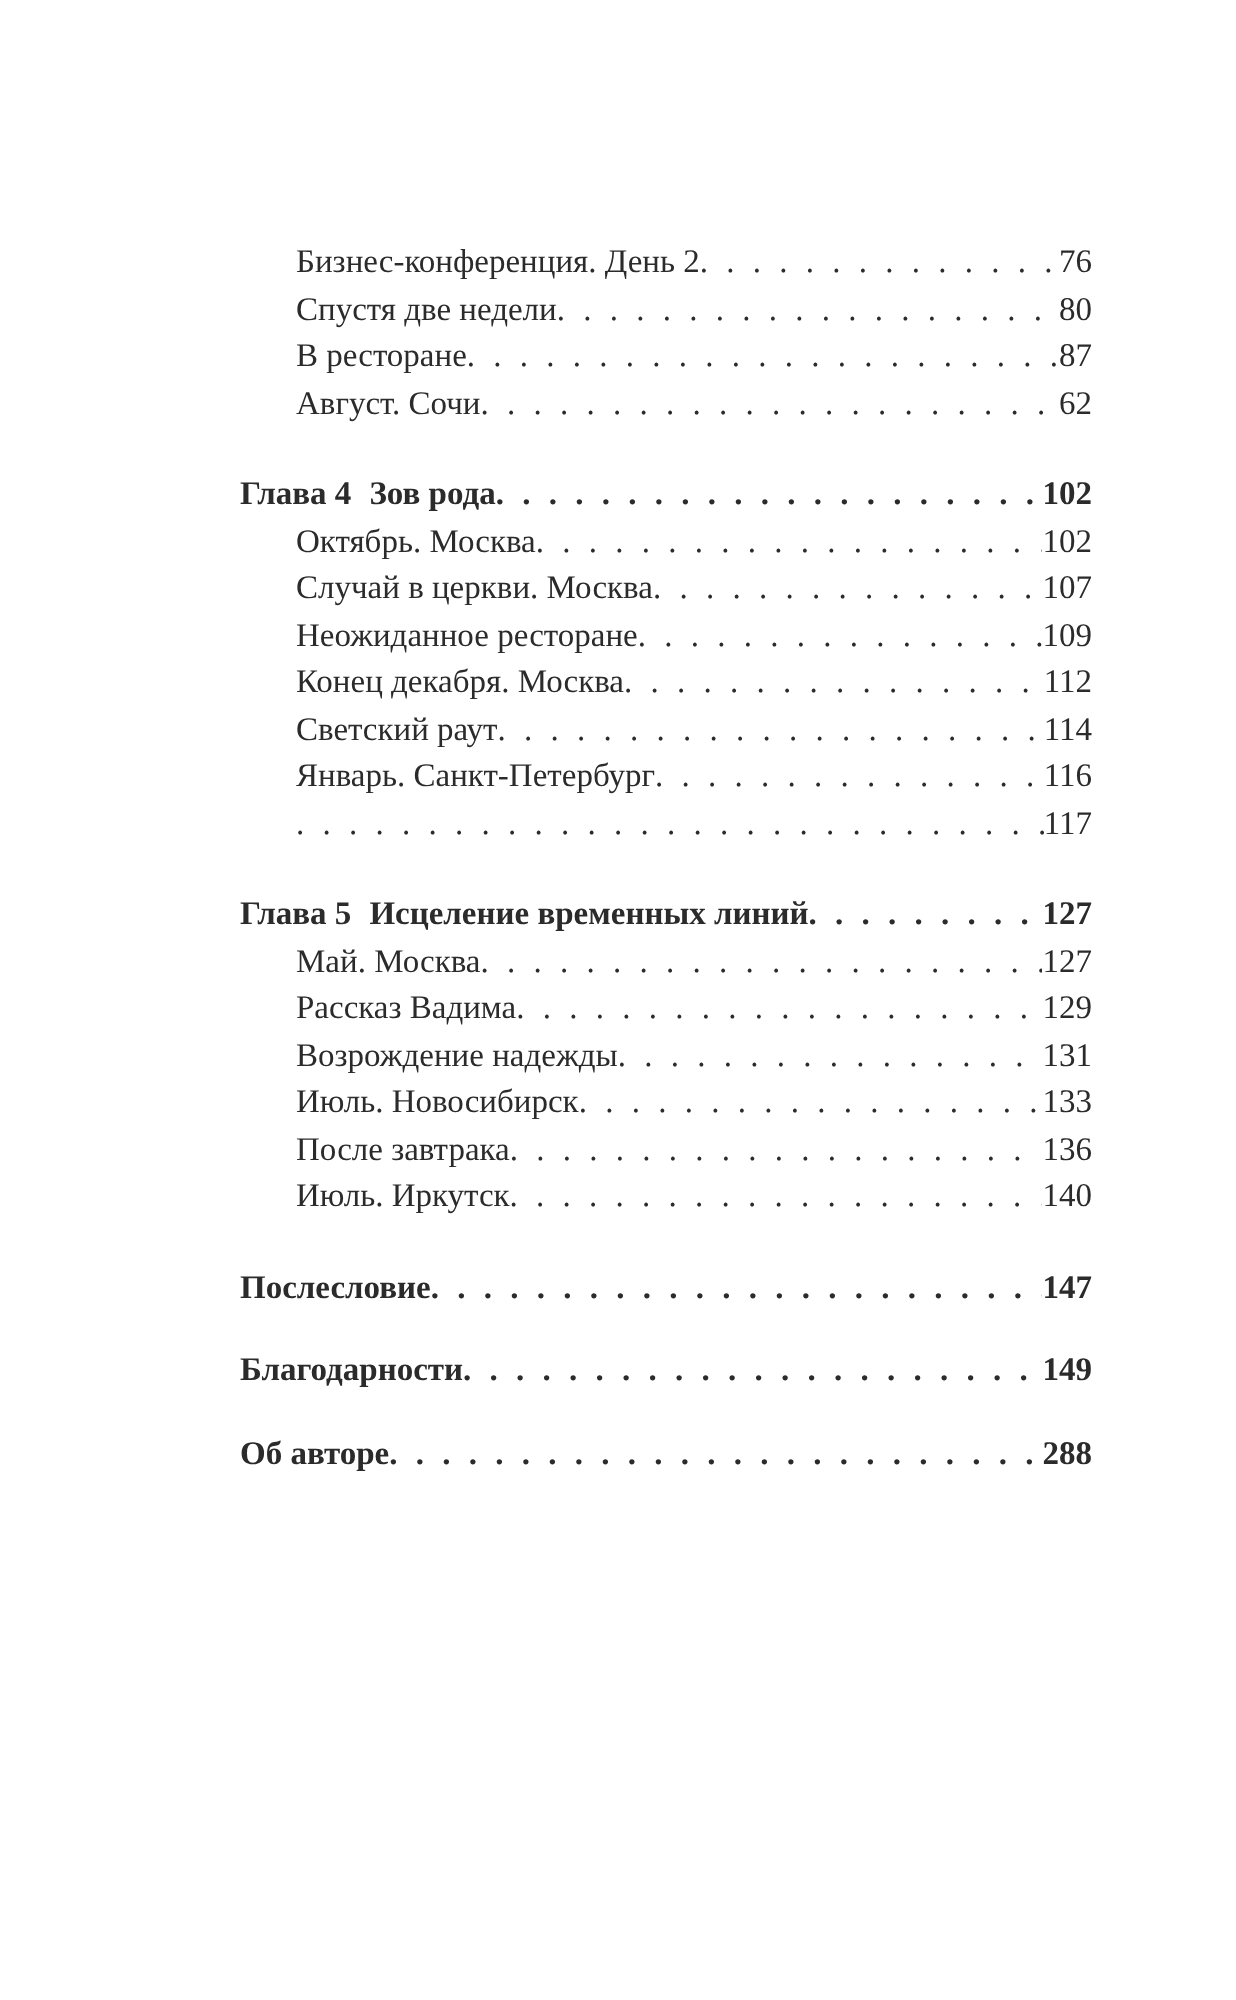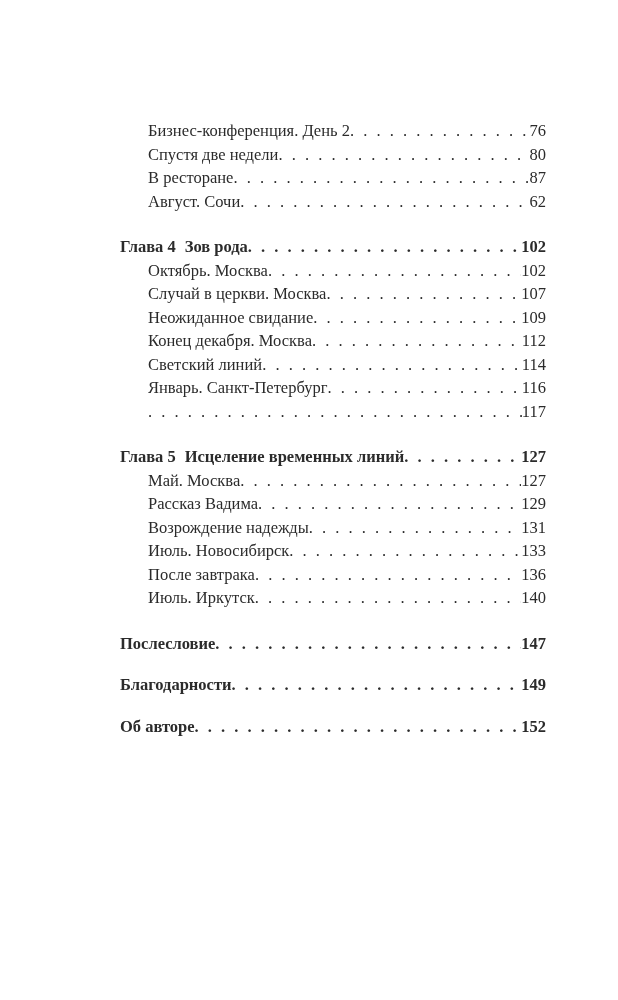--- a/index.html
+++ b/index.html
@@ -77,31 +77,31 @@
     <span class="title">Октябрь. Москва</span>
     <span class="dots"></span>
     <span class="pagenum">102</span>
   </div>
   <div class="row sub">
     <span class="title">Случай в церкви. Москва</span>
     <span class="dots"></span>
     <span class="pagenum">107</span>
   </div>
   <div class="row sub">
-    <span class="title">Неожиданное свидание</span>
+    <span class="title">Неожиданное ресторане</span>
     <span class="dots"></span>
     <span class="pagenum">109</span>
   </div>
   <div class="row sub">
     <span class="title">Конец декабря. Москва</span>
     <span class="dots"></span>
     <span class="pagenum">112</span>
   </div>
   <div class="row sub">
-    <span class="title">Светский линий</span>
+    <span class="title">Светский раут</span>
     <span class="dots"></span>
     <span class="pagenum">114</span>
   </div>
   <div class="row sub">
     <span class="title">Январь. Санкт-Петербург</span>
     <span class="dots"></span>
     <span class="pagenum">116</span>
   </div>
   <div class="row sub">
     <span class="dots"></span>
@@ -150,16 +150,16 @@
     <span class="pagenum">147</span>
   </div>
   <div class="row standalone">
     <span class="title">Благодарности</span>
     <span class="dots"></span>
     <span class="pagenum">149</span>
   </div>
   <div class="row standalone">
     <span class="title">Об авторе</span>
     <span class="dots"></span>
-    <span class="pagenum">152</span>
+    <span class="pagenum">288</span>
   </div>
 
 </div>
 
 </body></html>

